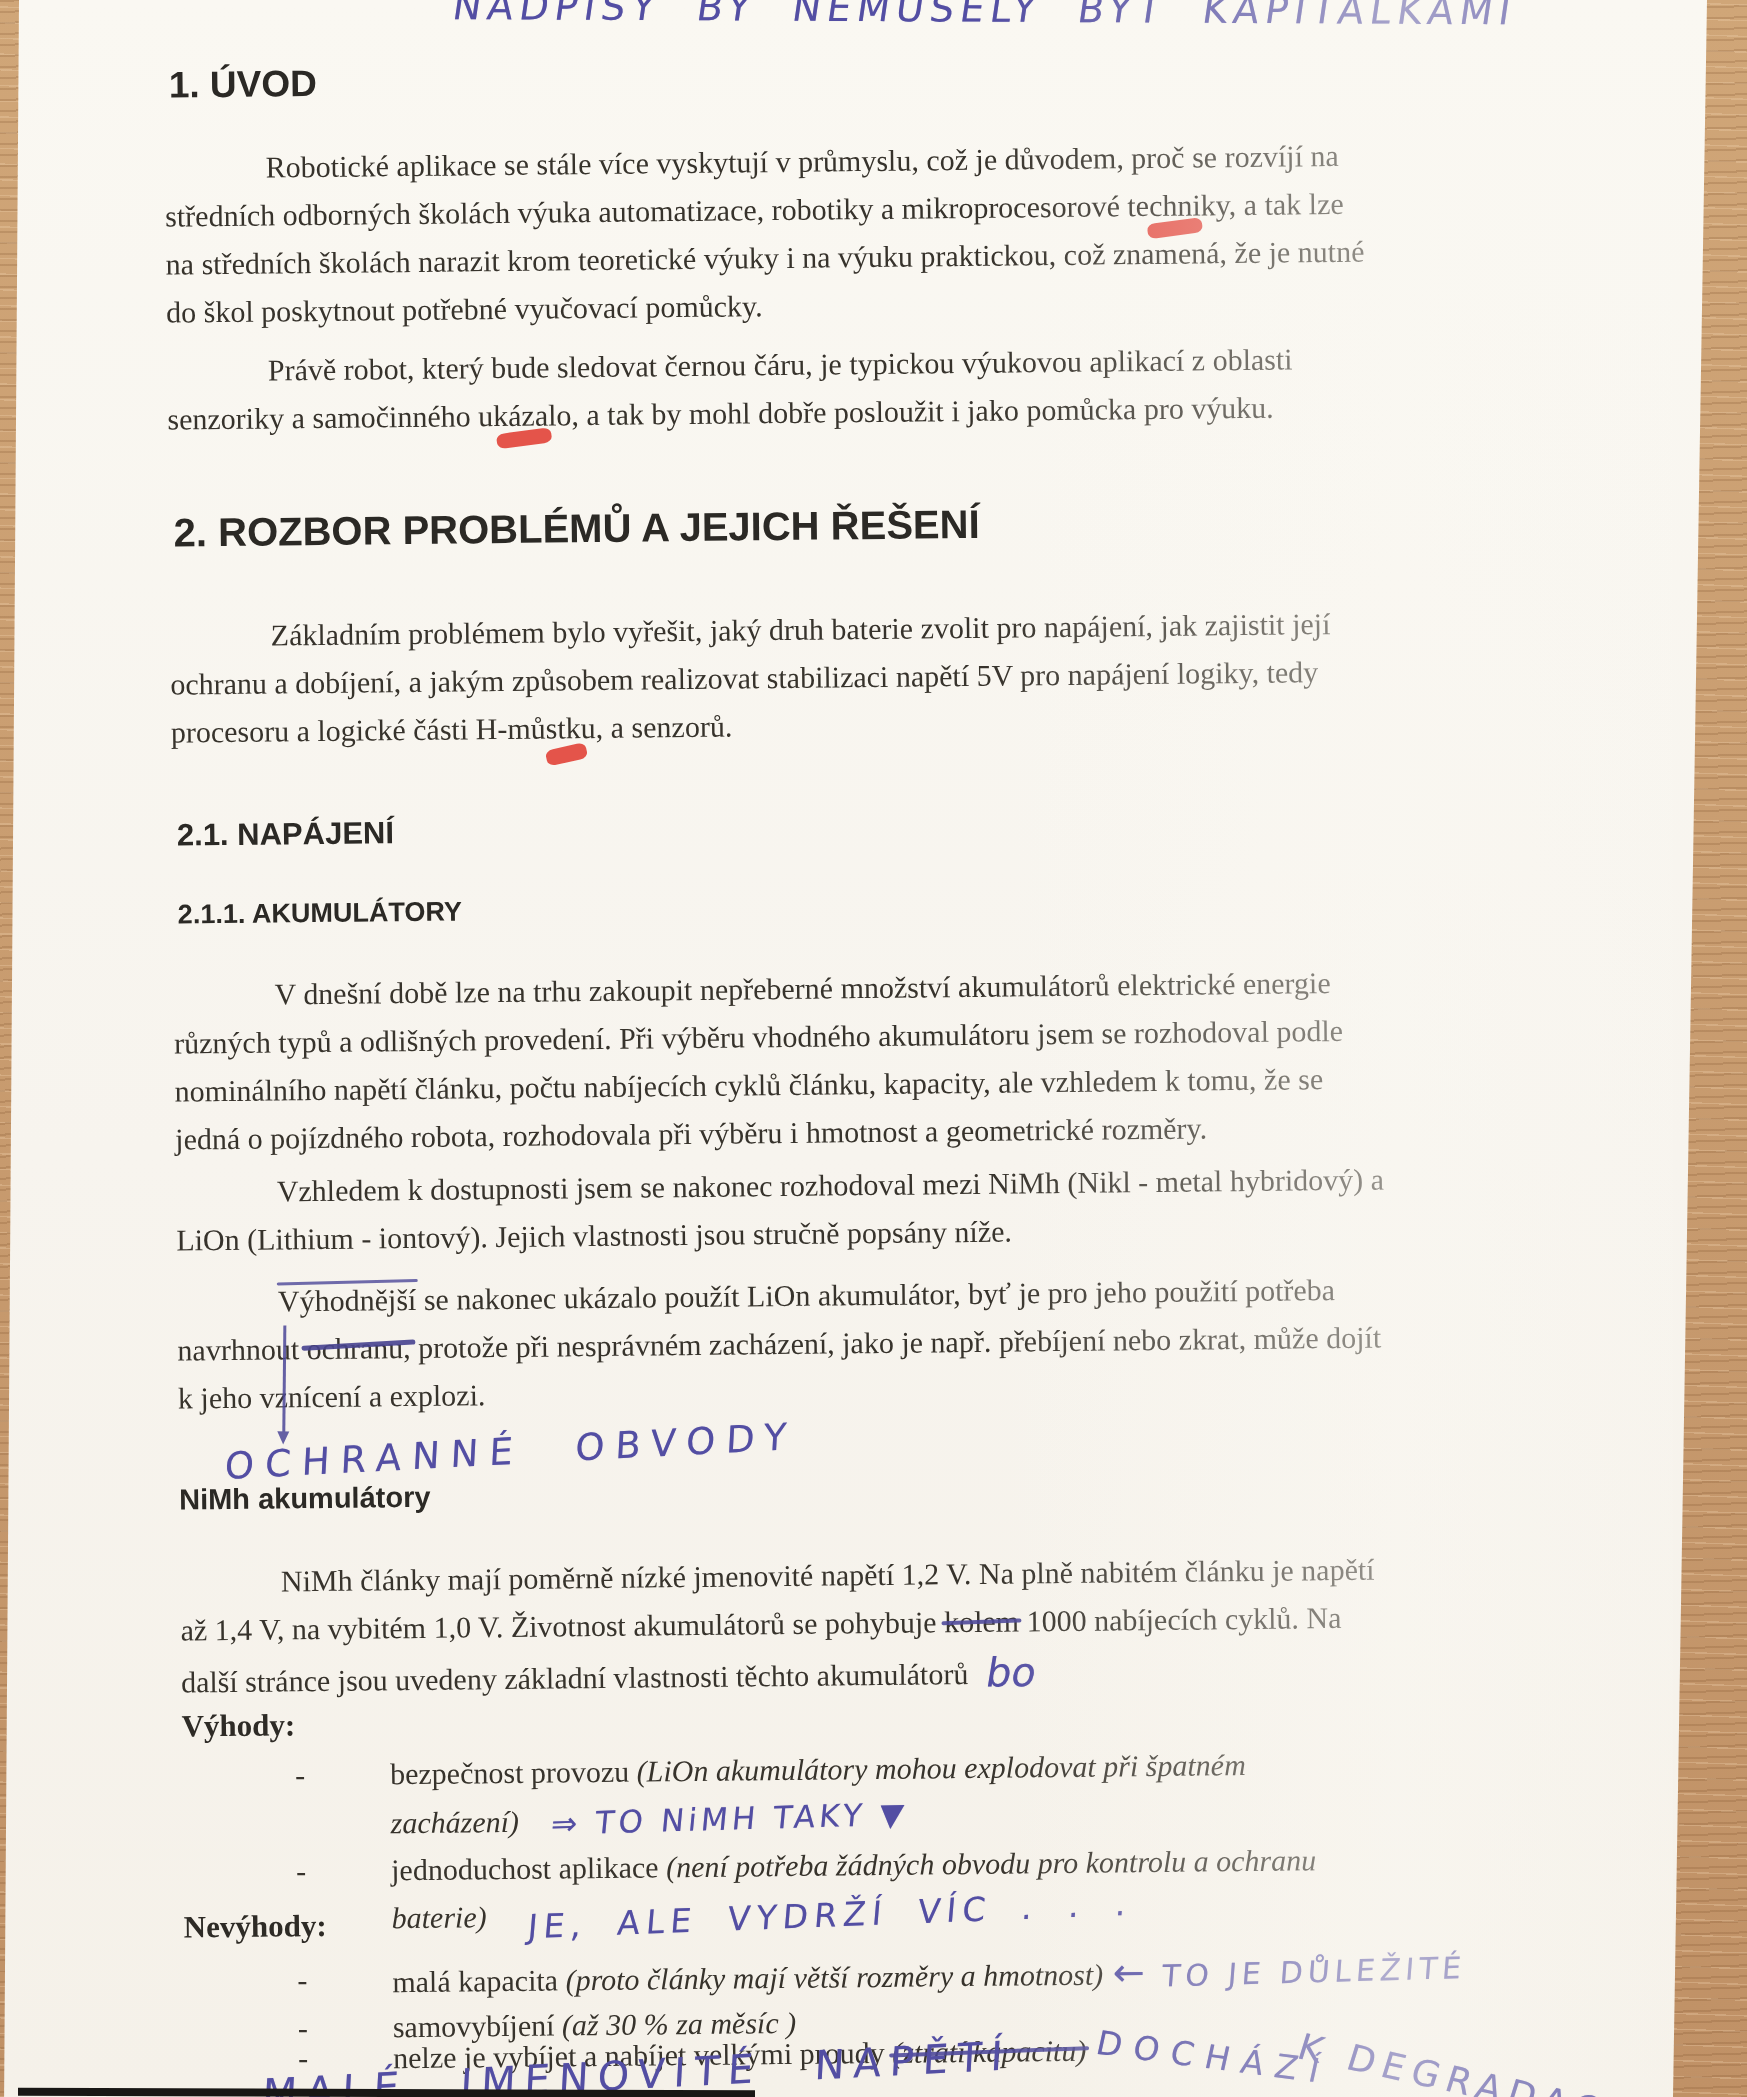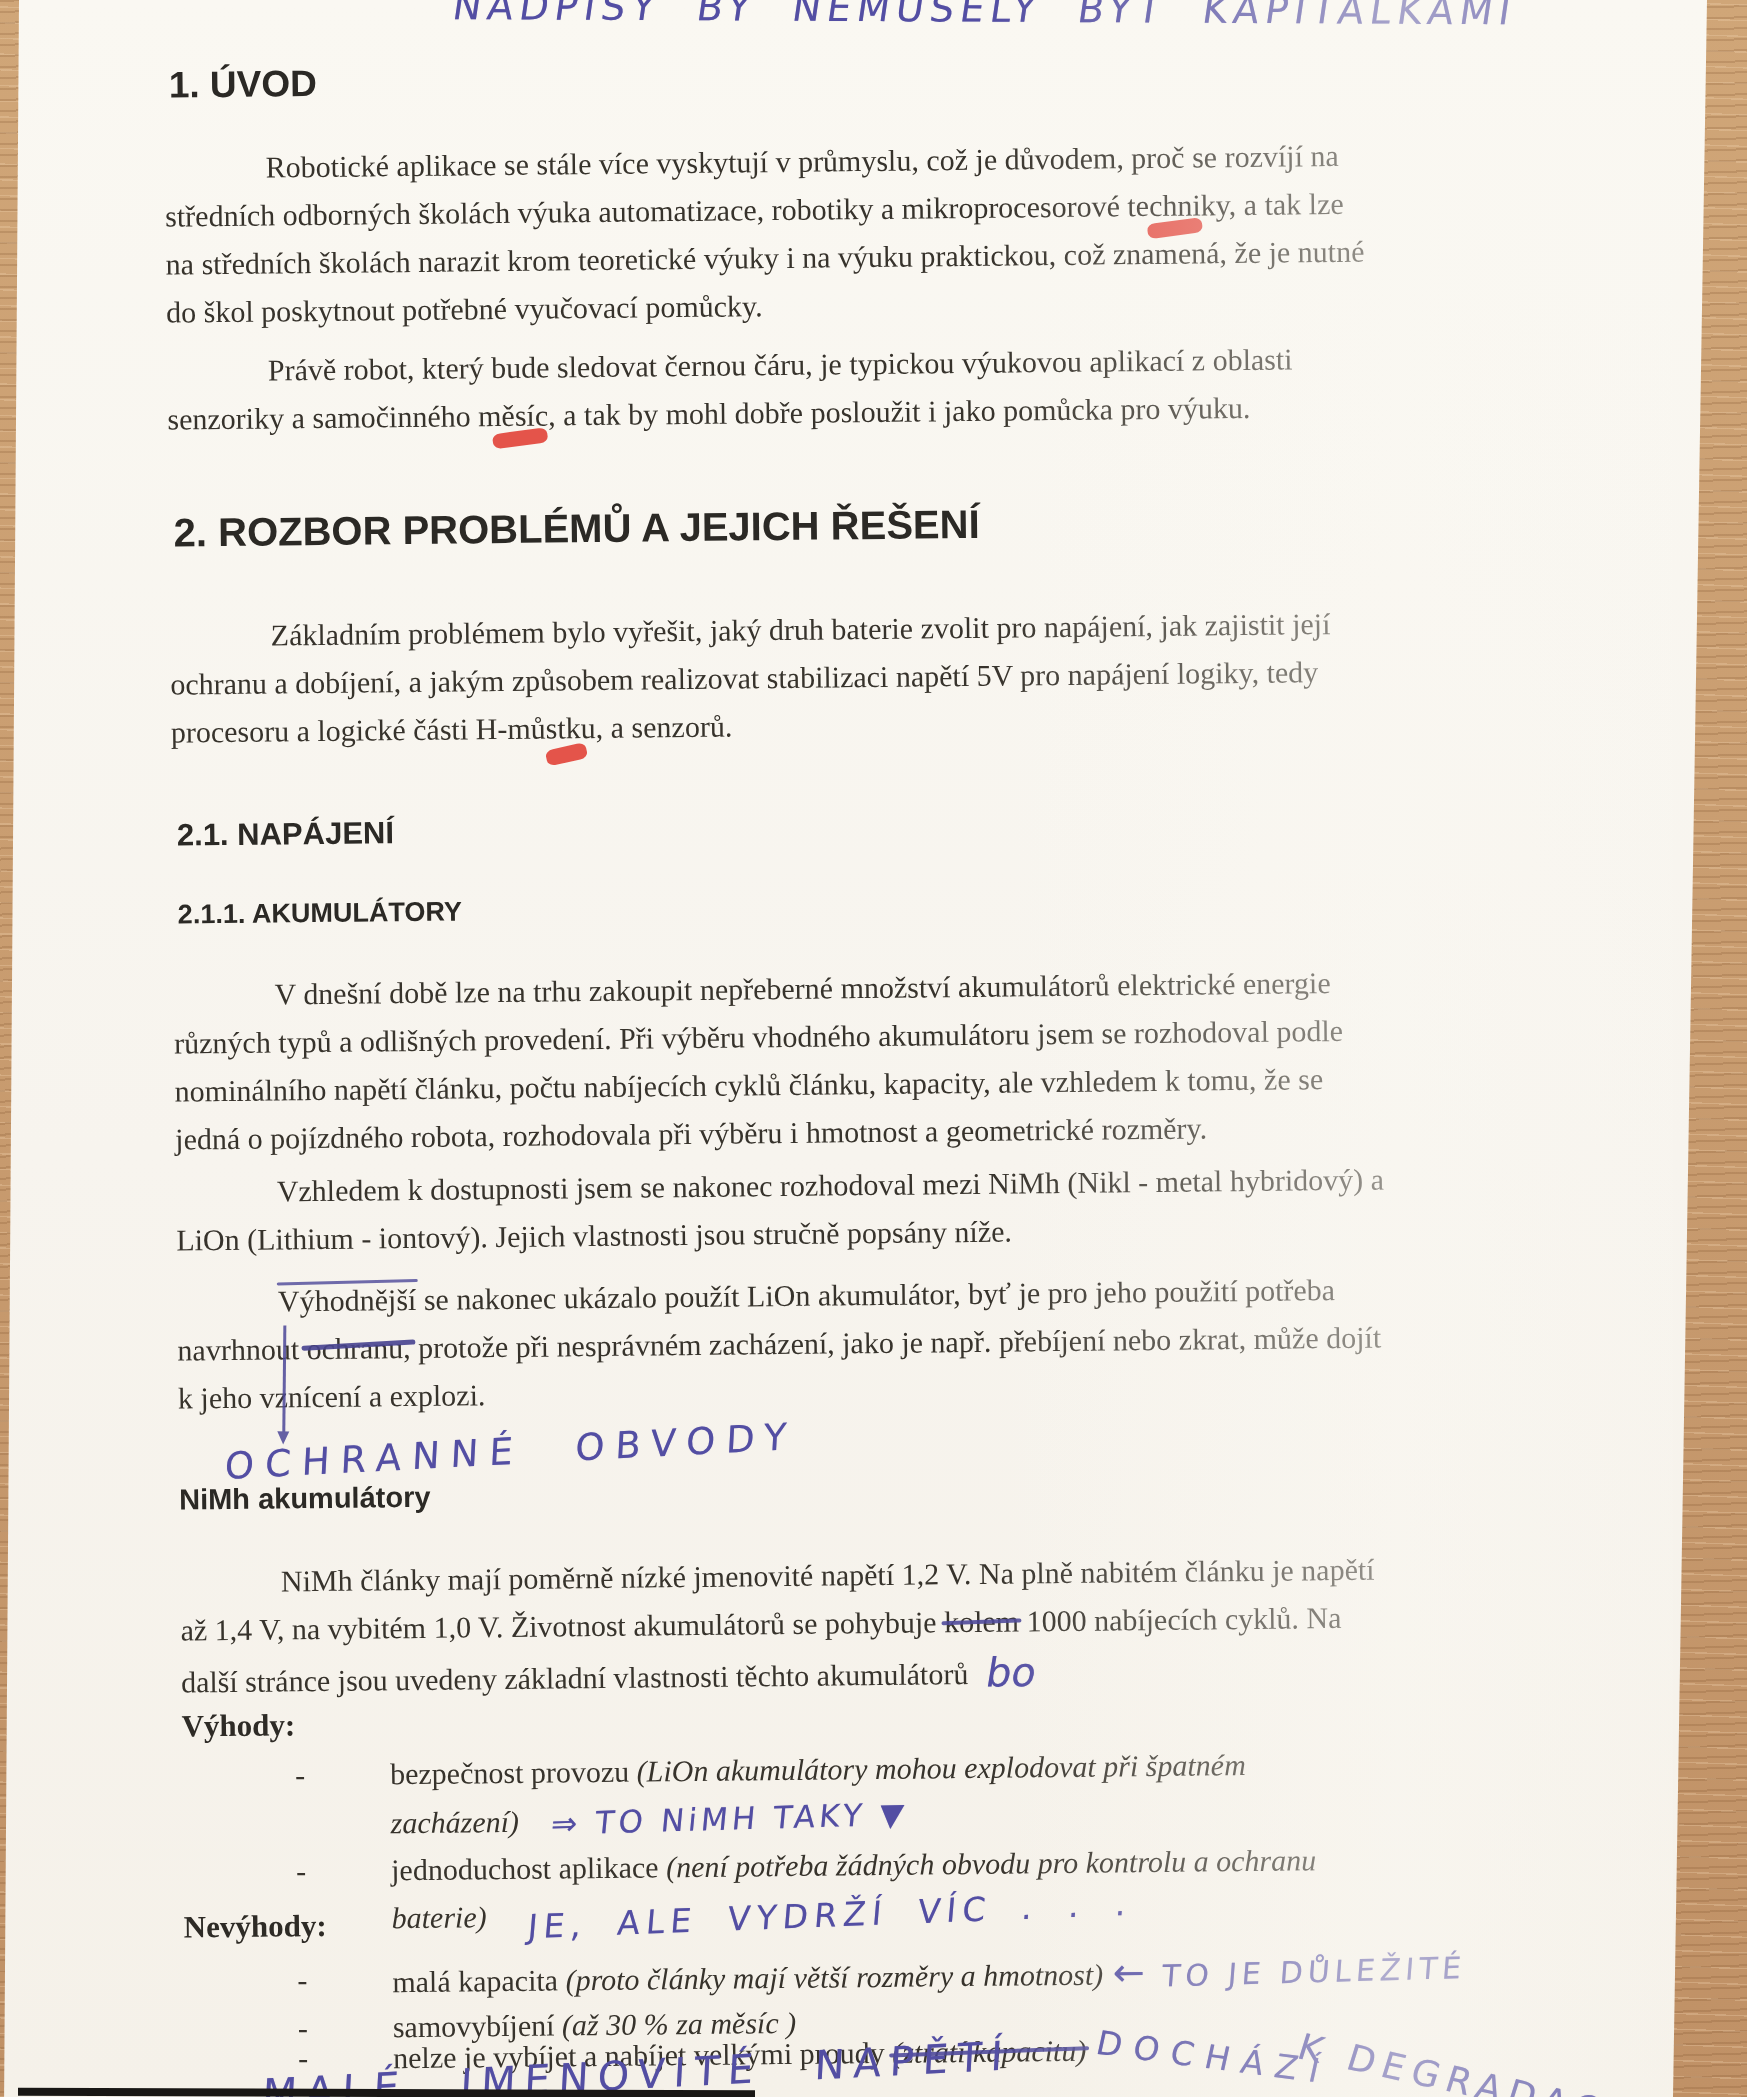--- a/index.html
+++ b/index.html
@@ -78,21 +78,21 @@
 
       <div class="para" style="top:137px;">
         <div class="tline indent">Robotické aplikace se stále více vyskytují v průmyslu, což je důvodem, proč se rozvíjí na</div>
         <div class="tline"><span>středních odborných školách výuka automatizace, robotiky a mikroprocesorové </span><span class="red-under">techniky,</span><span> a tak lze</span></div>
         <div class="tline">na středních školách narazit krom teoretické výuky i na výuku praktickou, což znamená, že je nutné</div>
         <div class="tline">do škol poskytnout potřebné vyučovací pomůcky.</div>
       </div>
 
       <div class="para" style="top:340px;">
         <div class="tline indent">Právě robot, který bude sledovat černou čáru, je typickou výukovou aplikací z oblasti</div>
-        <div class="tline"><span>senzoriky a samočinného </span><span class="red-under">měsíc,</span><span> a tak by mohl dobře posloužit i jako pomůcka pro výuku.</span></div>
+        <div class="tline"><span>senzoriky a samočinného </span><span class="red-under">ukázalo,</span><span> a tak by mohl dobře posloužit i jako pomůcka pro výuku.</span></div>
       </div>
 
       <div class="h-sans" style="left:179px;top:503px;font-size:40px;">2. ROZBOR PROBLÉMŮ A JEJICH ŘEŠENÍ</div>
 
       <div class="para" style="top:605px;">
         <div class="tline indent">Základním problémem bylo vyřešit, jaký druh baterie zvolit pro napájení, jak zajistit její</div>
         <div class="tline">ochranu a dobíjení, a jakým způsobem realizovat stabilizaci napětí 5V pro napájení logiky, tedy</div>
         <div class="tline"><span>procesoru a logické části </span><span class="red-under red-under-far">H-můstku,</span><span> a senzorů.</span></div>
       </div>
 

